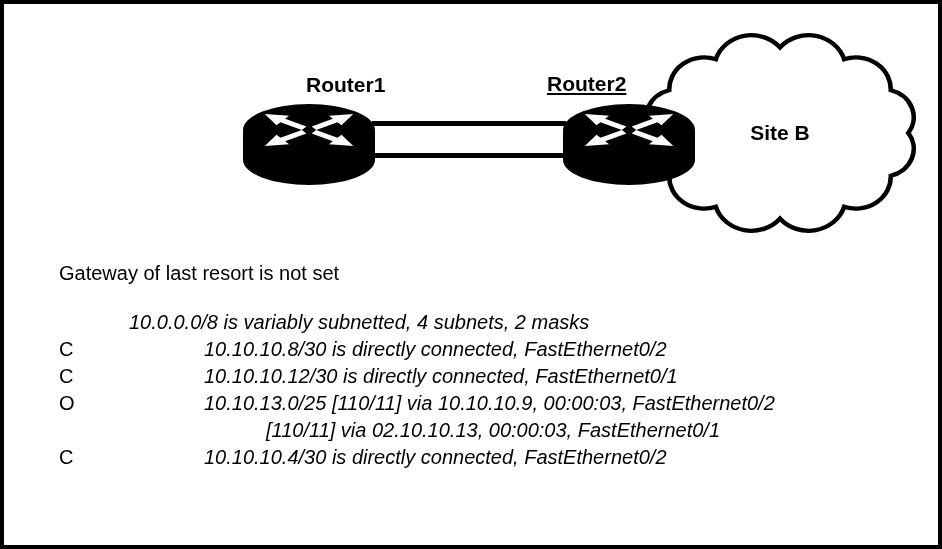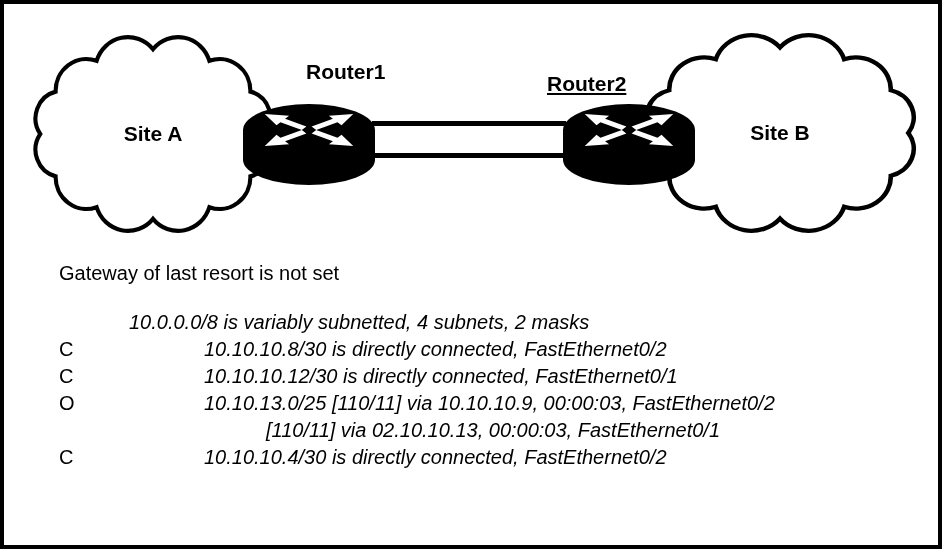--- a/index.html
+++ b/index.html
@@ -34,21 +34,21 @@
 
   
   .router { position: absolute; width: 140px; height: 92px; z-index: 2; }
   .router svg { display: block; width: 100%; height: 100%; }
   .router-1 { left: 235px; top: 92px; }
   .router-2 { left: 555px; top: 92px; }
   .router-label {
     position: absolute; z-index: 3;
     font-weight: bold; font-size: 21px; color: #000000;
   }
-  .router-1-label { left: 302px; top: 56px; }
+  .router-1-label { left: 302px; top: 69px; }
   .router-2-label { left: 543px; top: 68px; text-decoration: underline; }
 
   
   .cli {
     position: absolute; left: 55px; top: 256px; width: 860px;
     font-size: 20px; color: #000000; z-index: 2;
   }
   .cli-line { line-height: 27px; white-space: nowrap; }
   .cli-command {
     font-family: "Liberation Mono", monospace;
@@ -60,26 +60,20 @@
   .route-code { flex: 0 0 70px; width: 70px; }
   .route-text { padding-left: 0; font-style: italic; }
   .route-text.pl-main { padding-left: 75px; }
   .route-text.pl-cont { padding-left: 137px; }
 </style>
 </head>
 <body>
 
 <div class="canvas">
 
-  <div class="cloud cloud-a">
-    <svg viewBox="0 0 240 200" preserveAspectRatio="none">
-      <path d="M120,20 A32,32 0 0 1 175,31 A30,30 0 0 1 215,60 A26,26 0 0 1 230,100 A26,26 0 0 1 215,140 A30,30 0 0 1 175,169 A32,32 0 0 1 120,180 A32,32 0 0 1 65,169 A30,30 0 0 1 25,140 A26,26 0 0 1 10,100 A26,26 0 0 1 25,60 A30,30 0 0 1 65,31 A32,32 0 0 1 120,20 Z" fill="#ffffff" stroke="#000000" stroke-width="4"></path>
-    </svg>
-    <span class="site-label">Site A</span>
-  </div>
 
   <div class="cloud cloud-b">
     <svg viewBox="0 0 240 200" preserveAspectRatio="none">
       <path d="M120,20 A32,32 0 0 1 175,31 A30,30 0 0 1 215,60 A26,26 0 0 1 230,100 A26,26 0 0 1 215,140 A30,30 0 0 1 175,169 A32,32 0 0 1 120,180 A32,32 0 0 1 65,169 A30,30 0 0 1 25,140 A26,26 0 0 1 10,100 A26,26 0 0 1 25,60 A30,30 0 0 1 65,31 A32,32 0 0 1 120,20 Z" fill="#ffffff" stroke="#000000" stroke-width="4"></path>
     </svg>
     <span class="site-label">Site B</span>
   </div>
 
   <div class="link-line link-top"></div>
   <div class="link-line link-bottom"></div>

